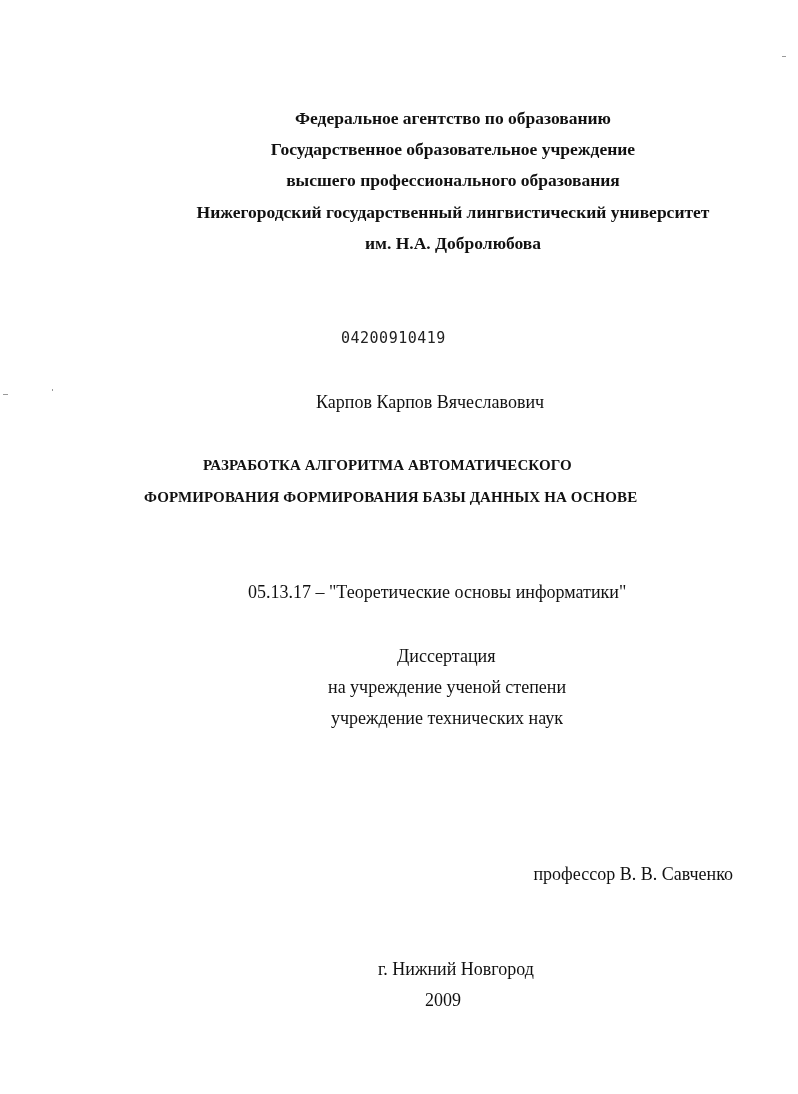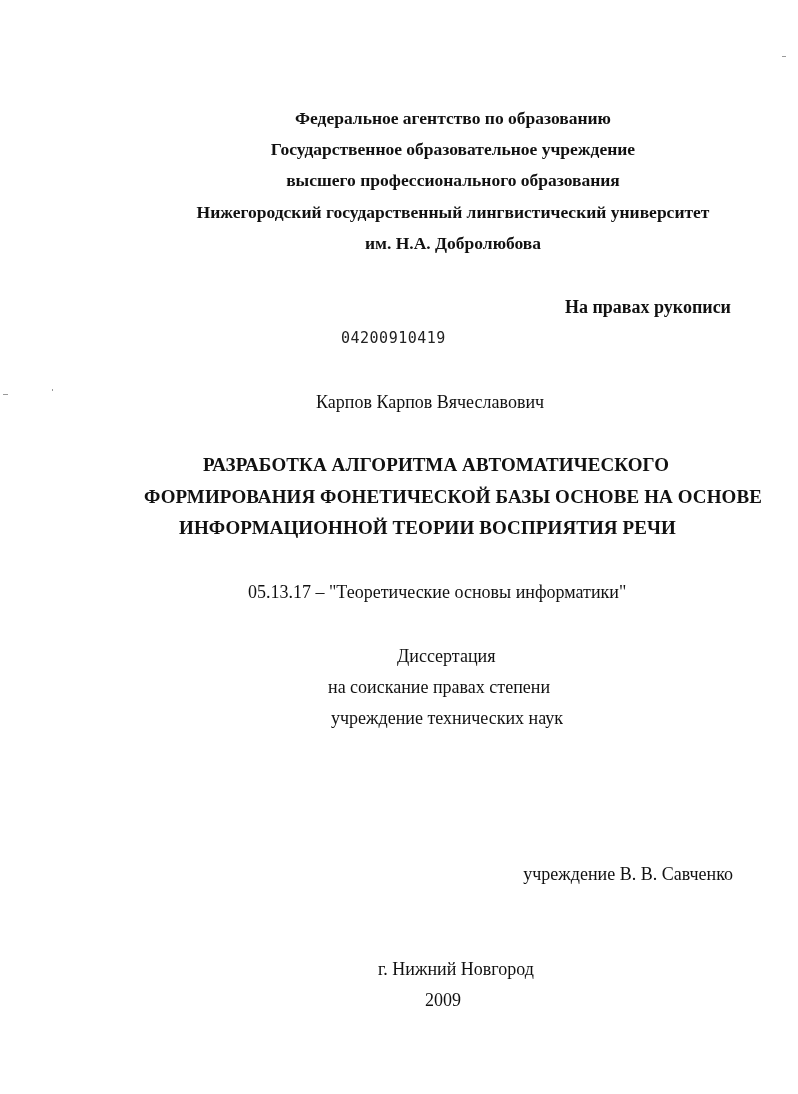--- a/index.html
+++ b/index.html
@@ -23,21 +23,21 @@
     }
     .line {
       position: absolute;
       white-space: nowrap;
       font-size: 18px;
       line-height: 22px;
     }
     .center { left: 0; width: 906px; text-align: center; }
     .bold { font-weight: bold; }
     .org { font-size: 17.5px; }
-    .title { font-size: 19px; font-weight: bold; letter-spacing: 0.1px; }
+    .title { font-size: 15px; font-weight: bold; letter-spacing: 0.1px; }
     .code {
       font-family: "DejaVu Sans Mono", "Liberation Mono", monospace;
       font-size: 15px;
       letter-spacing: 0.5px;
       color: #222;
     }
     .right-block { position: absolute; text-align: right; white-space: nowrap; font-size: 18px; line-height: 22px; }
     .speck {
       position: absolute;
       background: #999;
@@ -47,37 +47,35 @@
 <body>
 
 <div class="page">
 
   <div class="line center bold org" style="top:107px;">Федеральное агентство по образованию</div>
   <div class="line center bold org" style="top:138px;">Государственное образовательное учреждение</div>
   <div class="line center bold org" style="top:169px;">высшего профессионального образования</div>
   <div class="line center bold org" style="top:201px;">Нижегородский государственный лингвистический университет</div>
   <div class="line center bold org" style="top:232px;">им. Н.А. Добролюбова</div>
 
-  <div class="right-block bold" style="top:296px; right:67px;">На правах рукописи</div>
 
   <div class="line code" style="top:327px; left:341px;">04200910419</div>
 
   <div class="line" style="top:391px; left:316px;">Карпов Карпов Вячеславович</div>
 
   <div class="line title" style="top:454px; left:203px;">РАЗРАБОТКА АЛГОРИТМА АВТОМАТИЧЕСКОГО</div>
-  <div class="line title" style="top:486px; left:144px;">ФОРМИРОВАНИЯ ФОНЕТИЧЕСКОЙ БАЗЫ ОСНОВЕ НА ОСНОВЕ</div>
-  <div class="line title" style="top:517px; left:179px;">ИНФОРМАЦИОННОЙ ТЕОРИИ ВОСПРИЯТИЯ РЕЧИ</div>
+  <div class="line title" style="top:486px; left:144px;">ФОРМИРОВАНИЯ ФОРМИРОВАНИЯ БАЗЫ ДАННЫХ НА ОСНОВЕ</div>
 
   <div class="line" style="top:581px; left:248px;">05.13.17 – "Теоретические основы информатики"</div>
 
   <div class="line" style="top:645px; left:397px;">Диссертация</div>
-  <div class="line" style="top:676px; left:328px;">на соискание правах степени</div>
+  <div class="line" style="top:676px; left:328px;">на учреждение ученой степени</div>
   <div class="line" style="top:707px; left:331px;">учреждение технических наук</div>
 
-  <div class="right-block" style="top:863px; right:65px;">учреждение В. В. Савченко</div>
+  <div class="right-block" style="top:863px; right:65px;">профессор В. В. Савченко</div>
 
   <div class="line" style="top:958px; left:378px;">г. Нижний Новгород</div>
   <div class="line" style="top:989px; left:425px;">2009</div>
 
   <div class="speck" style="left:782px; top:56px; width:4px; height:1px;"></div>
   <div class="speck" style="left:3px; top:394px; width:5px; height:1px;"></div>
   <div class="speck" style="left:52px; top:389px; width:1px; height:2px;"></div>
 </div>
 
 </body></html>

